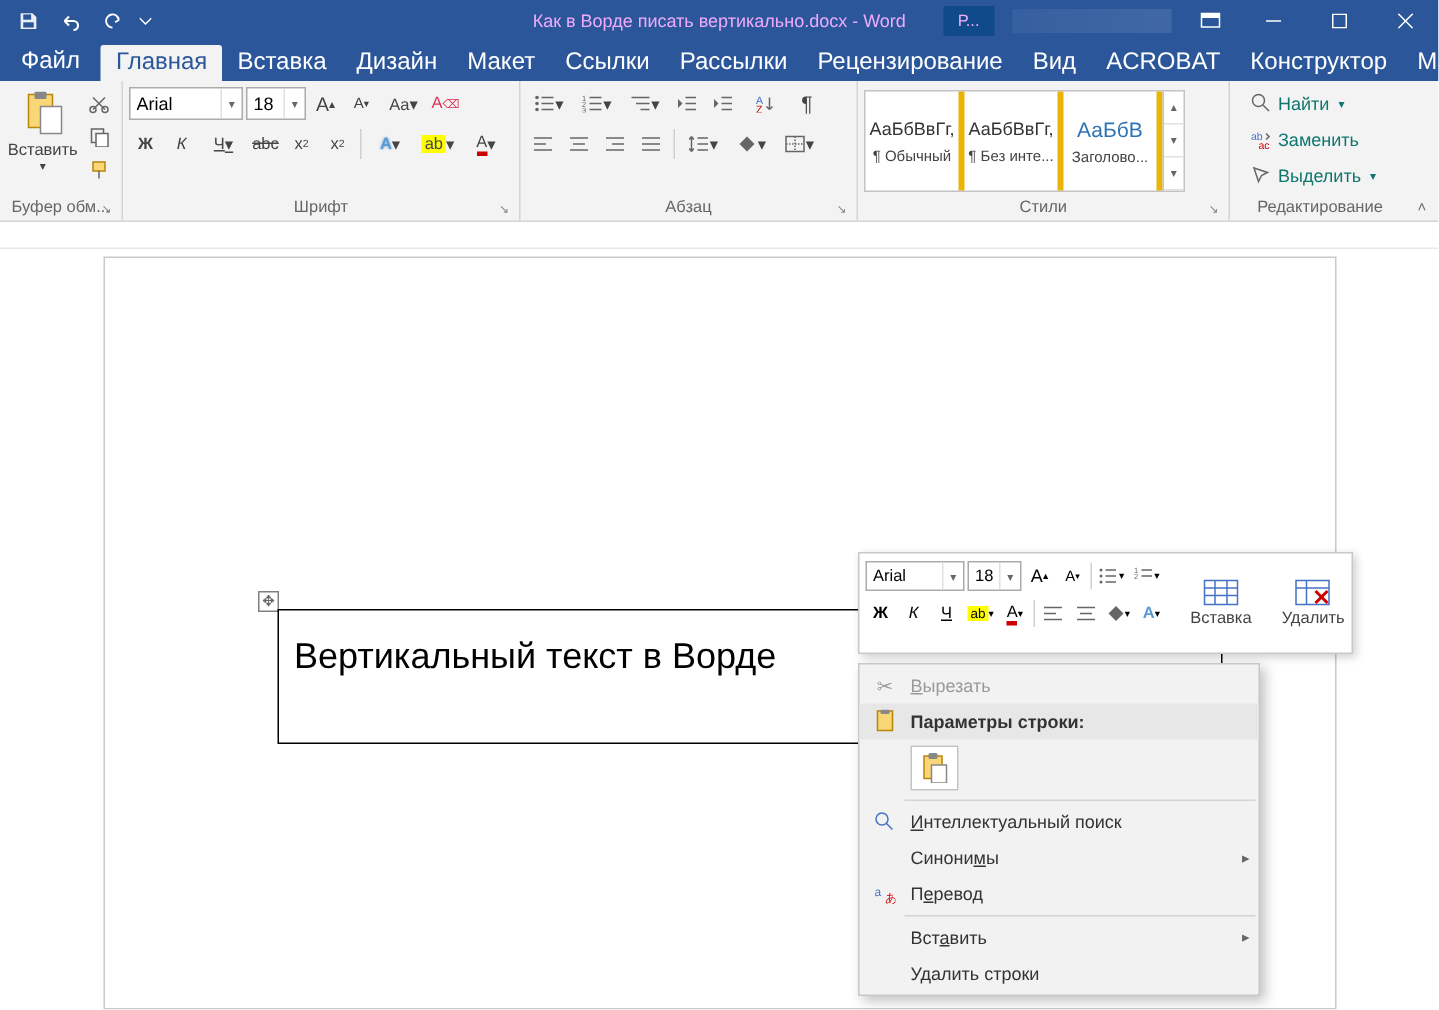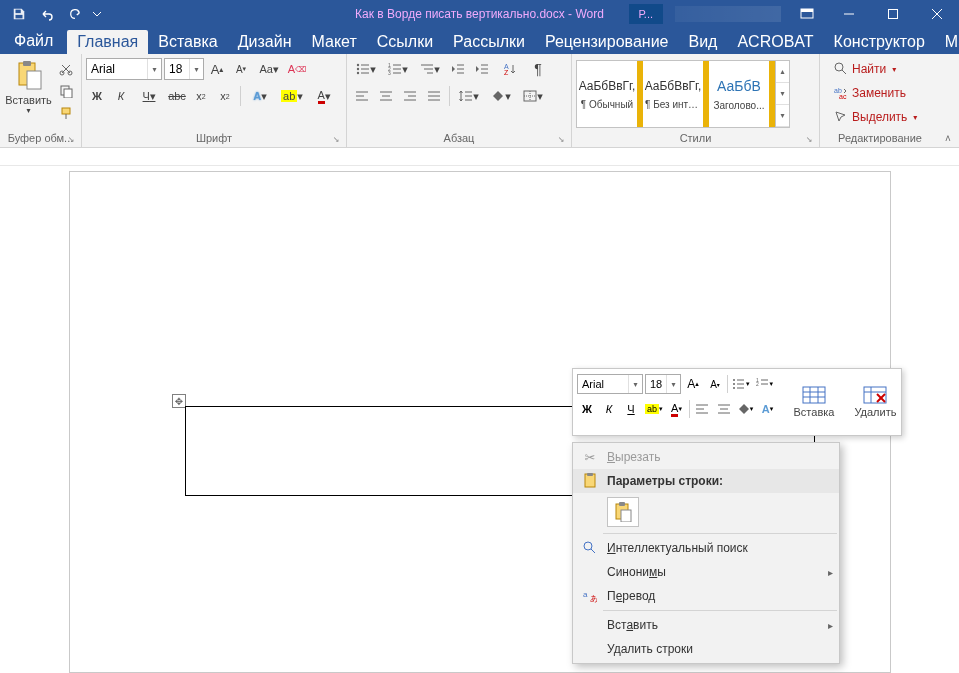--- a/index.html
+++ b/index.html
@@ -42,29 +42,29 @@
 .mini { width: 22px; height: 22px; display:flex; align-items:center; justify-content:center; cursor:pointer; font-size: 11px; color:#444; }
 .mini.w { width: 30px; }
 
 .font-row { display:flex; align-items:center; gap:2px; margin-bottom: 2px; }
 .combo { display:flex; align-items:center; border:1px solid #ababab; background:#fff; height: 22px; }
 .combo input { border:none; outline:none; font-size: 12px; padding: 0 4px; width: 60px; background:transparent; }
 .combo .arrow { width: 14px; display:flex; align-items:center; justify-content:center; font-size:8px; color:#666; cursor:pointer; border-left:1px solid #e0e0e0; height:100%; }
 .combo.small input { width: 24px; }
 
 .style-gallery { display:flex; border:1px solid #c3c3c3; background:#fff; height: 68px; margin-top:2px; }
-.style-item { width: 66px; border-right:6px solid #eab308; display:flex; flex-direction:column; align-items:center; justify-content:center; cursor:pointer; padding: 2px; }
+.style-item { width: 66px; border-right:4px solid #eab308; display:flex; flex-direction:column; align-items:center; justify-content:center; cursor:pointer; padding: 2px; }
 .style-item .preview { font-size: 12px; color:#333; margin-bottom: 6px; }
 .style-item .preview.blue { color:#2e74b5; font-size: 14px; }
 .style-item .name { font-size: 10px; color:#444; white-space:nowrap; overflow:hidden; text-overflow:ellipsis; width:100%; text-align:center; }
 .style-scroll { width: 14px; display:flex; flex-direction:column; border-left:1px solid #c3c3c3; }
 .style-scroll .sbtn { flex:1; display:flex; align-items:center; justify-content:center; font-size:8px; color:#666; cursor:pointer; border-bottom:1px solid #e0e0e0; }
 
 .edit-group .body { flex-direction: column; align-items: flex-start; padding-left: 4px; }
-.edit-item { display:flex; align-items:center; gap:4px; height: 22px; padding: 0 6px; cursor:pointer; font-size: 12px; color:#b91c1c; white-space:nowrap; }
+.edit-item { display:flex; align-items:center; gap:4px; height: 22px; padding: 0 6px; cursor:pointer; font-size: 12px; color:#0f766e; white-space:nowrap; }
 
 .collapse-ribbon { position:absolute; right:2px; bottom:2px; width:18px; height:14px; cursor:pointer; display:flex; align-items:center; justify-content:center; font-size:10px; color:#666; }
 
 
 .ruler-area { height: 18px; background:#fff; border-bottom:1px solid #e8e8e8; }
 
 
 .doc-area { background:#fff; position:relative; height: calc(673px - 28px - 26px - 94px - 18px); }
 .page { position:absolute; left: 70px; top: 6px; width: 820px; height: 500px; background:#fff; box-shadow: 0 0 0 1px #c9c9c9; }
 .table-box { position:absolute; left:185px; top:240px; width:630px; height:90px; border:1px solid #000; }
@@ -404,20 +404,21 @@
   <div class="collapse-ribbon">˄</div>
 </div>
 
 <div class="ruler-area"></div>
 
 <div class="doc-area">
   <div class="page"></div>
   <div class="table-handle">✥</div>
   <div class="table-box"></div>
   <div class="table-resize"></div>
+  <div class="doc-text">Вертикальный текст в Ворде</div>
 
   <div class="mini-toolbar">
     <div class="mt-main">
       <div class="mt-row">
         <div class="combo" style="height:20px">
             <input style="width: 50px; font-size: 11px;" value="Arial">
             <span class="arrow">▾</span>
           </div>
         <div class="combo small" style="height:20px">
             <input style="width: 20px; font-size: 11px;" value="18">

